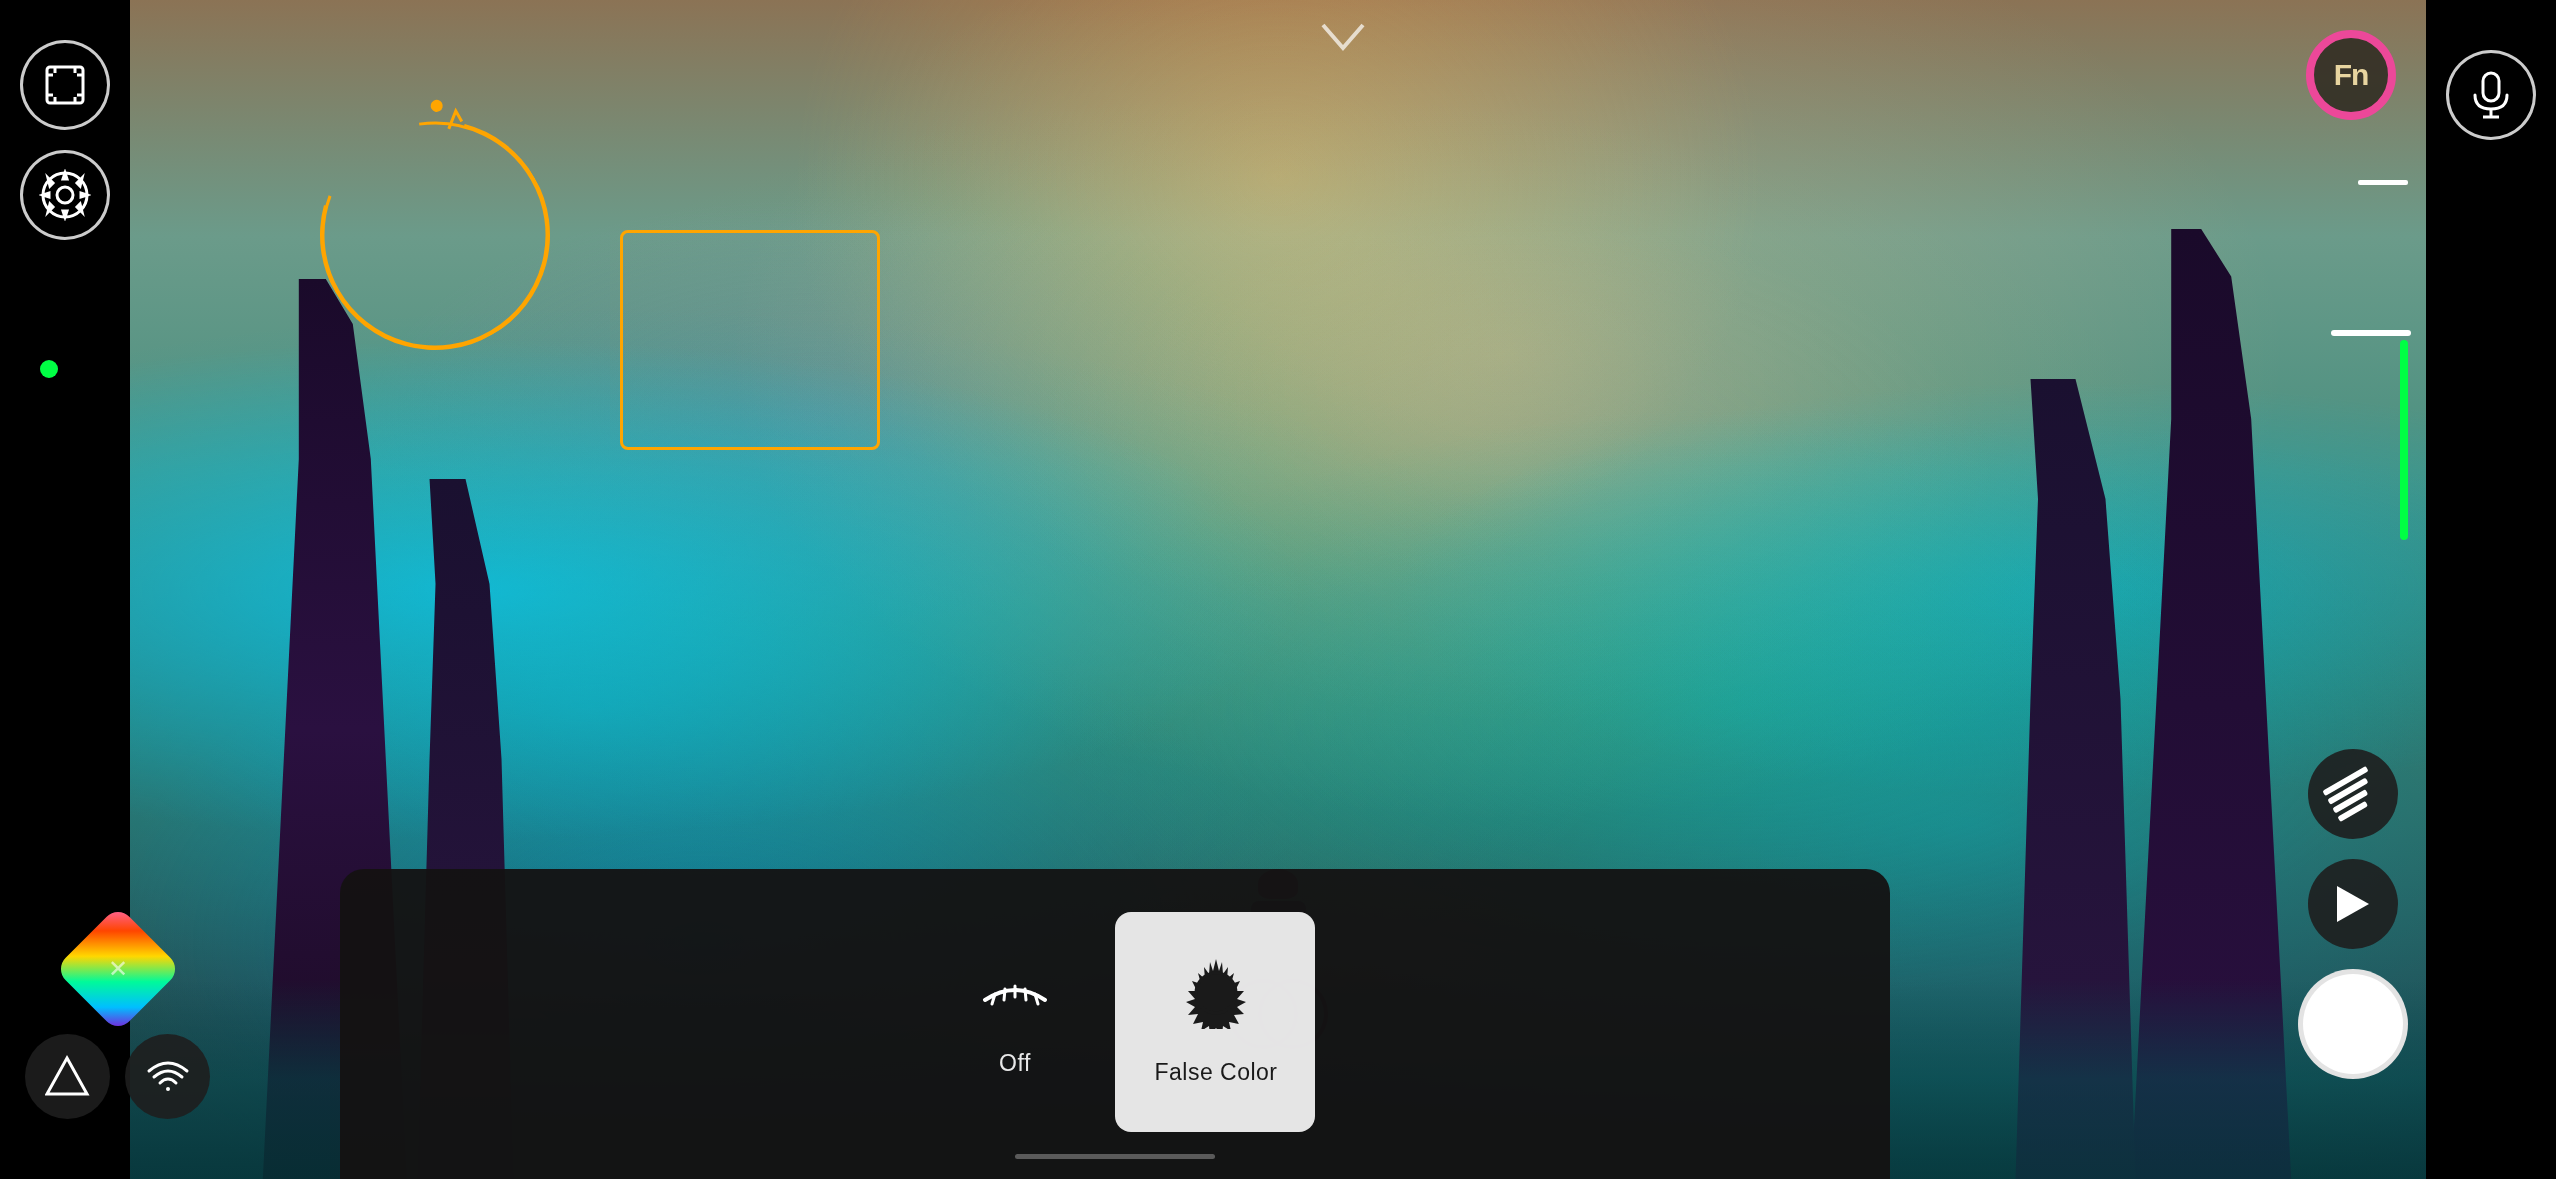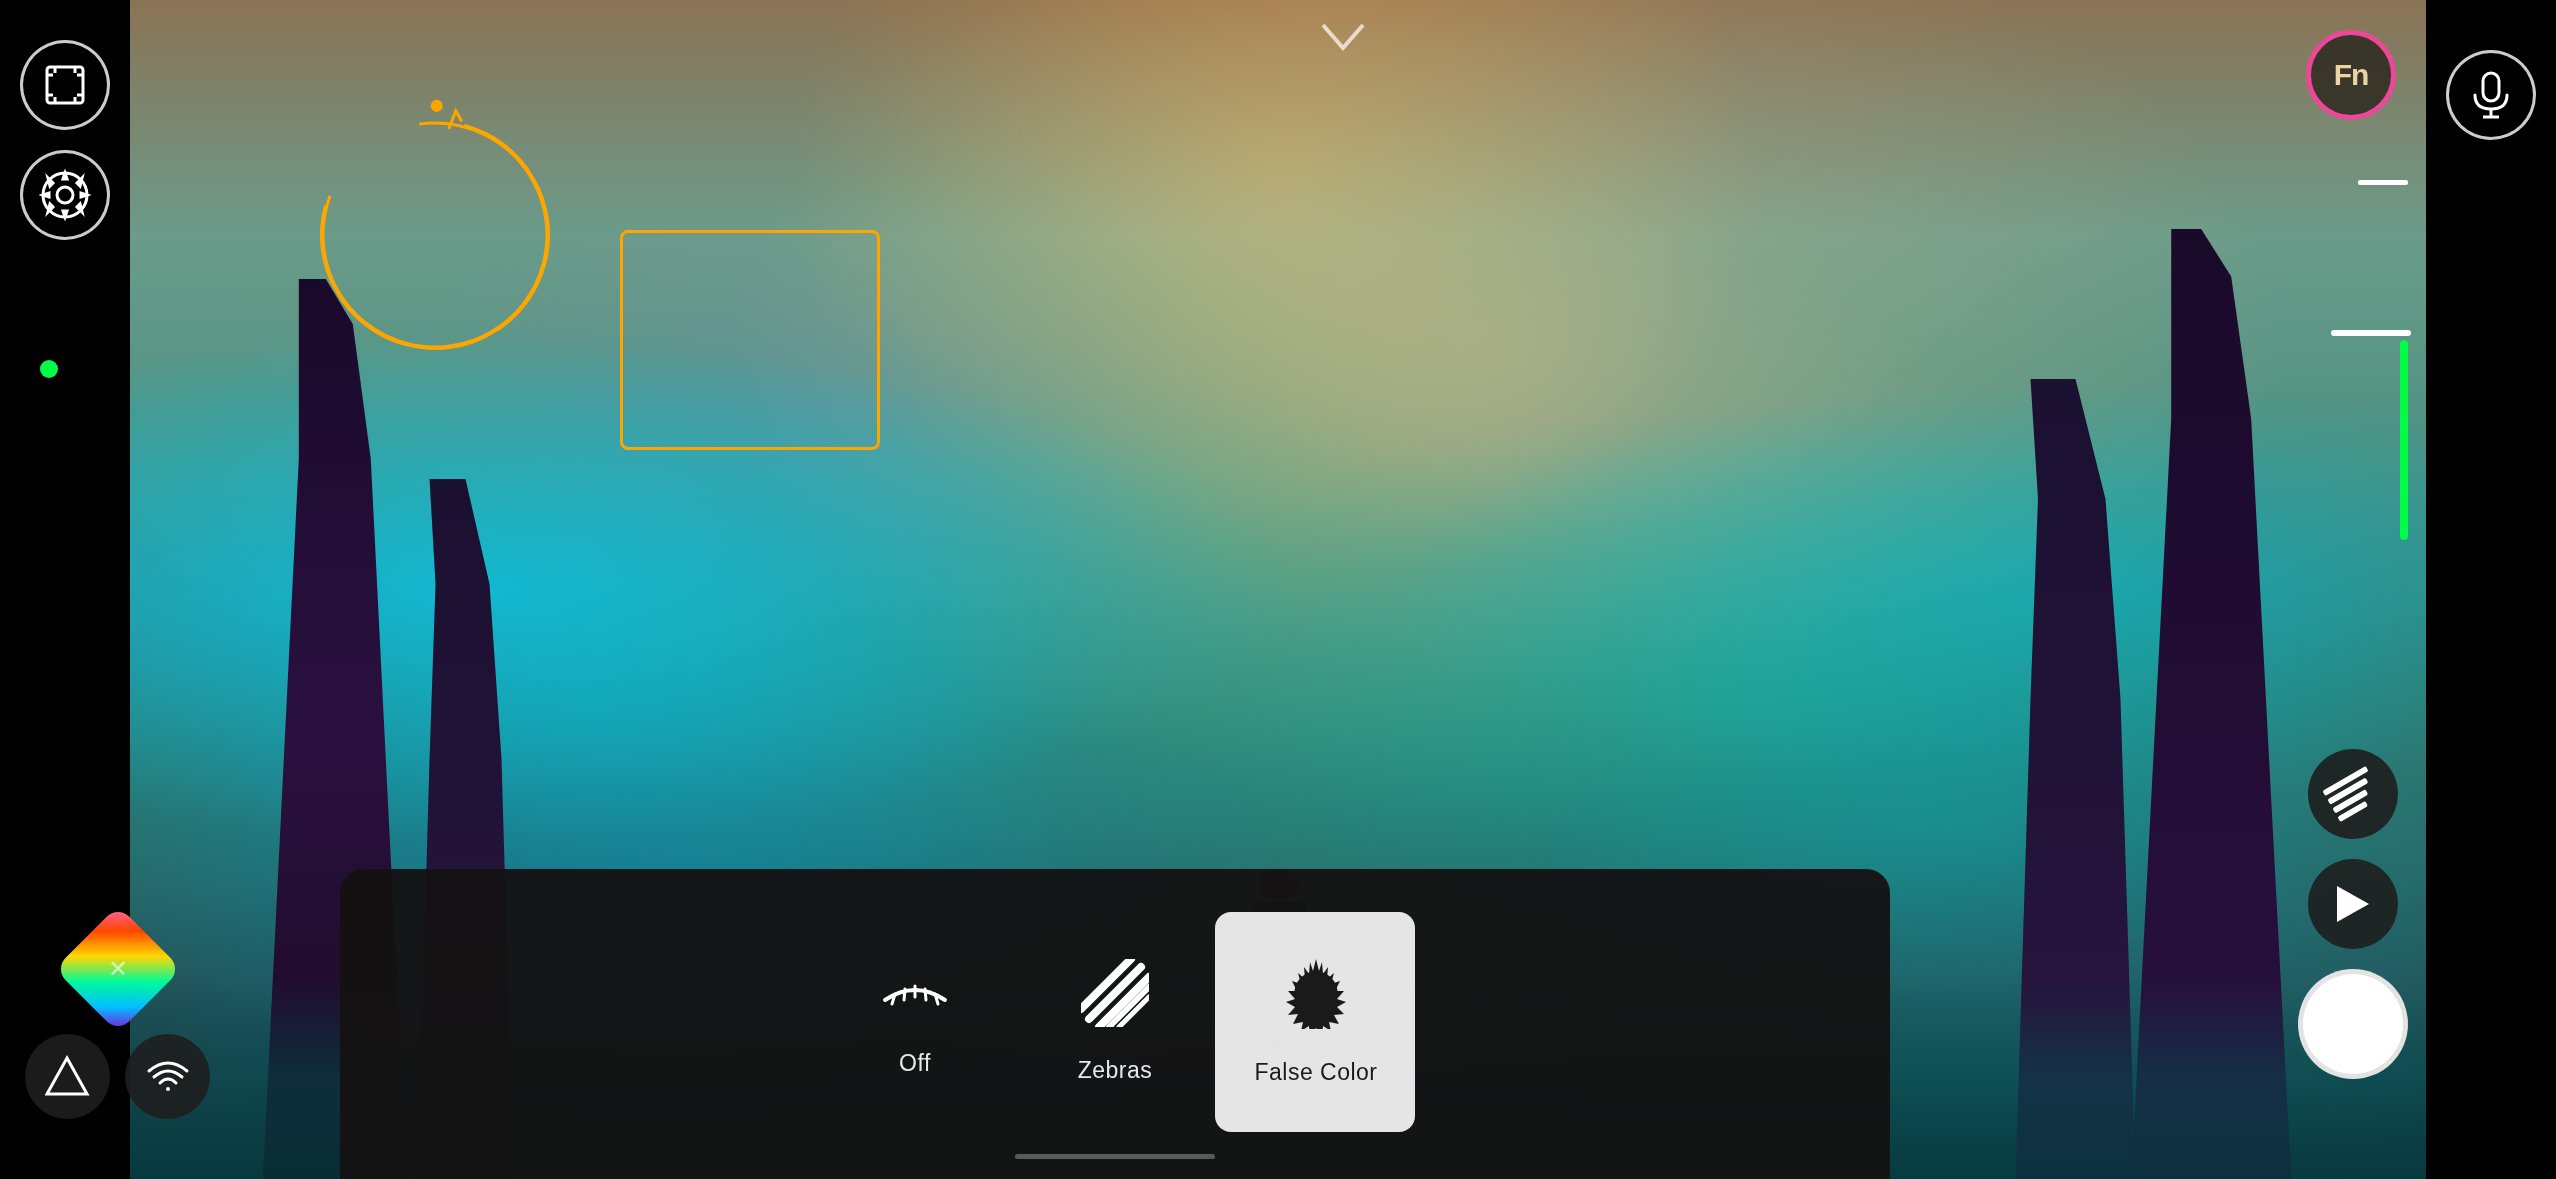--- a/index.html
+++ b/index.html
@@ -192,21 +192,21 @@
 
     
     #fn-button {
       position: absolute;
       top: 30px;
       right: 160px;
       width: 90px;
       height: 90px;
       border-radius: 50%;
       background: rgba(50,45,35,0.9);
-      border: 5px solid #ec4899;
+      border: 8px solid #ec4899;
       display: flex;
       align-items: center;
       justify-content: center;
       cursor: pointer;
       z-index: 20;
     }
     #fn-button span {
       color: #E8D5A0;
       font-size: 30px;
       font-weight: 700;
@@ -553,32 +553,20 @@
           <line x1="25" y1="19" x2="24" y2="30" stroke="white" stroke-width="3" stroke-linecap="round"></line>
           <line x1="35" y1="16" x2="35" y2="27" stroke="white" stroke-width="3" stroke-linecap="round"></line>
           <line x1="45" y1="19" x2="46" y2="30" stroke="white" stroke-width="3" stroke-linecap="round"></line>
           <line x1="55" y1="24" x2="58" y2="34" stroke="white" stroke-width="3" stroke-linecap="round"></line>
         </svg>
       </div>
       <span class="panel-option-label">Off</span>
     </div>
 
 
-    <div class="panel-option">
-      <div class="panel-option-icon">
-        <svg width="68" height="68" viewBox="0 0 68 68" fill="none">
-          <line x1="8" y1="60" x2="60" y2="8" stroke="white" stroke-width="8" stroke-linecap="round"></line>
-          <line x1="18" y1="68" x2="68" y2="18" stroke="white" stroke-width="8" stroke-linecap="round"></line>
-          <line x1="0" y1="50" x2="50" y2="0" stroke="white" stroke-width="8" stroke-linecap="round"></line>
-          <line x1="28" y1="68" x2="68" y2="28" stroke="white" stroke-width="6" stroke-linecap="round"></line>
-          <line x1="38" y1="68" x2="68" y2="38" stroke="white" stroke-width="5" stroke-linecap="round"></line>
-        </svg>
-      </div>
-      <span class="panel-option-label">Zebras</span>
-    </div>
 
     <div class="panel-option active">
       <div class="panel-option-icon">
         
         <svg width="72" height="72" viewBox="0 0 72 72" fill="none">
           <circle cx="36" cy="36" r="20" fill="#1a1a1a" stroke="#1a1a1a" stroke-width="2"></circle>
 
           <polygon points="36,2 39,14 42,5 43,17 48,10 47,22 54,16 51,27 60,24 55,34 64,34 57,42 66,45 57,50 64,57 54,58 59,67 49,65 51,74 43,69 42,78 36,71 30,78 29,69 21,74 23,65 13,67 18,57 8,58 15,50 6,45 15,42 8,34 17,34 12,24 21,27 18,16 25,22 24,10 29,17 30,5 33,14" fill="#1a1a1a"></polygon>
           <circle cx="36" cy="36" r="20" fill="none" stroke="#1a1a1a" stroke-width="3"></circle>
         </svg>

